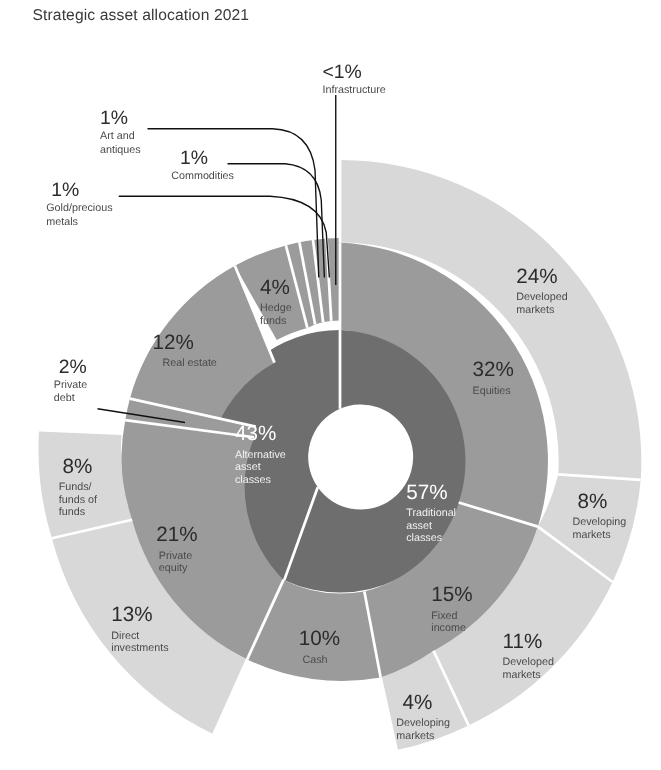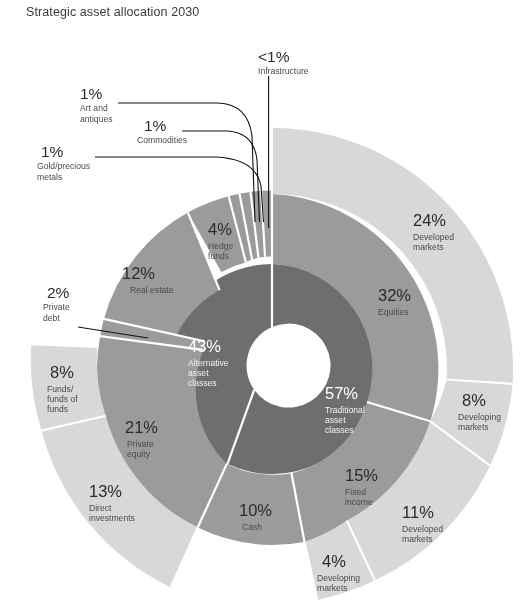--- a/index.html
+++ b/index.html
@@ -50,21 +50,21 @@
     font-family: "Liberation Sans", sans-serif;
     font-size: 8.6px;
     fill: #4a4a4a;
   }
   .leader { stroke: #111111; stroke-width: 1.1; fill: none; }
   .sep { stroke: #ffffff; stroke-width: 2.2; fill: none; }
 </style>
 </head>
 <body>
 
-<div id="chart-title">Strategic asset allocation 2030</div>
+<div id="chart-title">Strategic asset allocation 2021</div>
 
 <div id="sunburst-wrap">
 <svg width="529" height="616" viewBox="0 0 529 616">
 
   <g>
 
     <path fill="#6e6e6e" d="M 272 264 A 105 105 0 1 1 227.4 464.1 L 254.2 389.8 A 42 42 0 1 0 272 327 Z"></path>
 
     <path fill="#6e6e6e" d="M 227.4 464.1 A 105 105 0 0 1 272 264 L 272 327 A 42 42 0 0 0 254.2 389.8 Z"></path>
 

